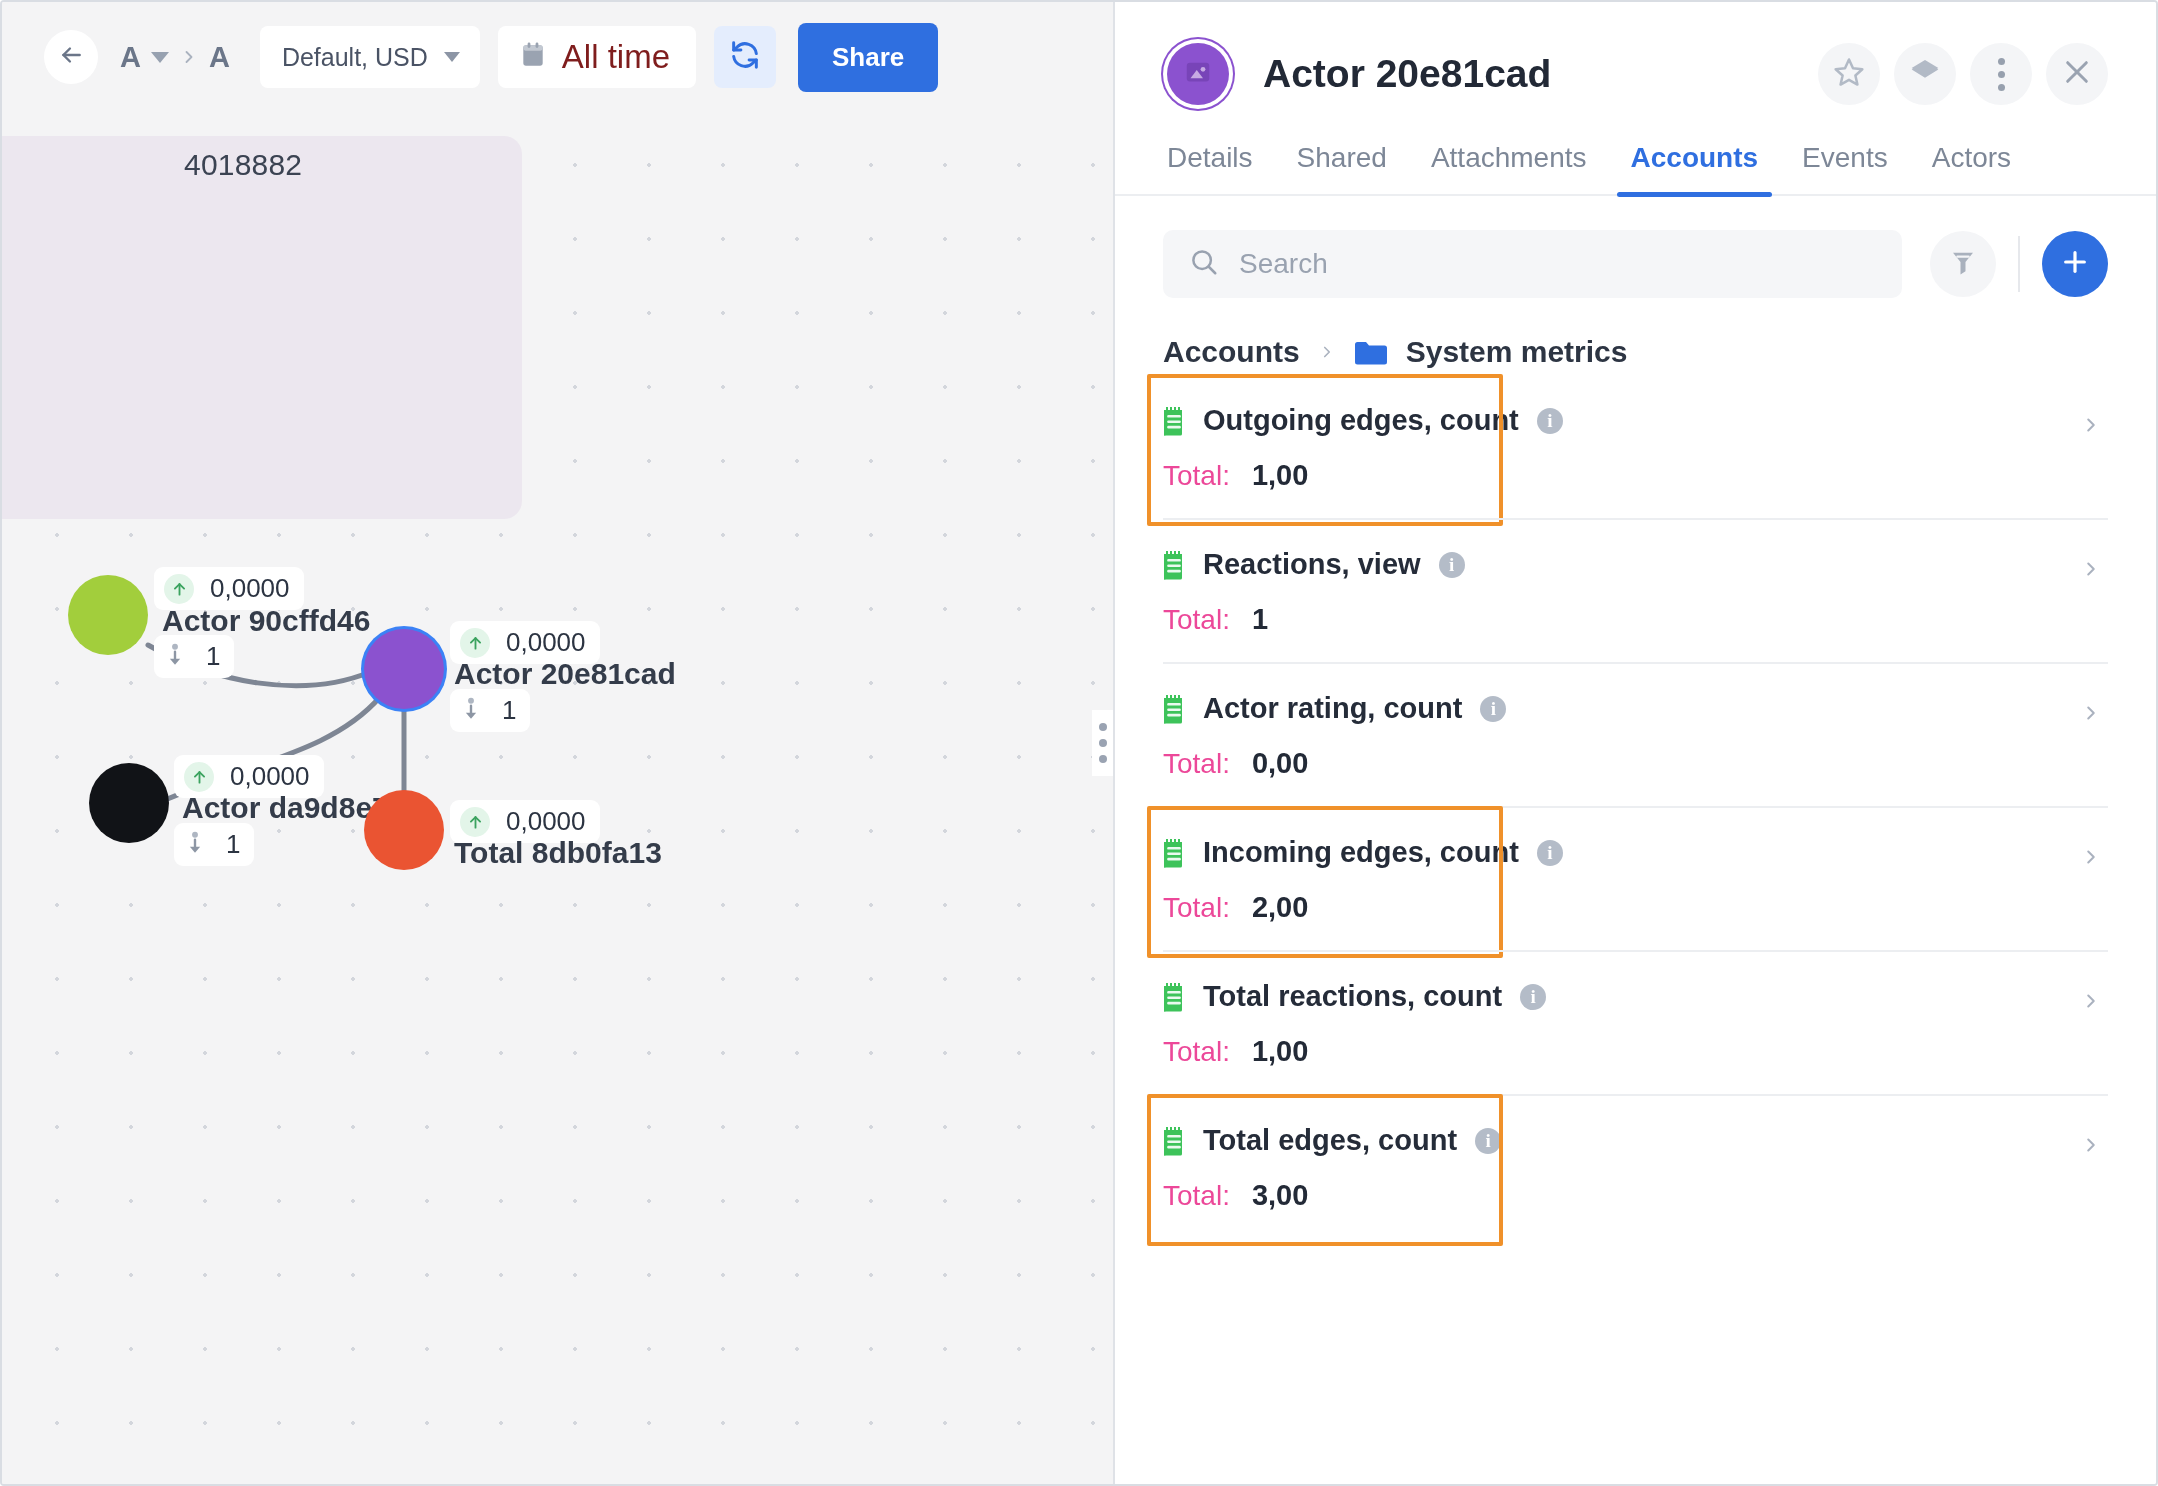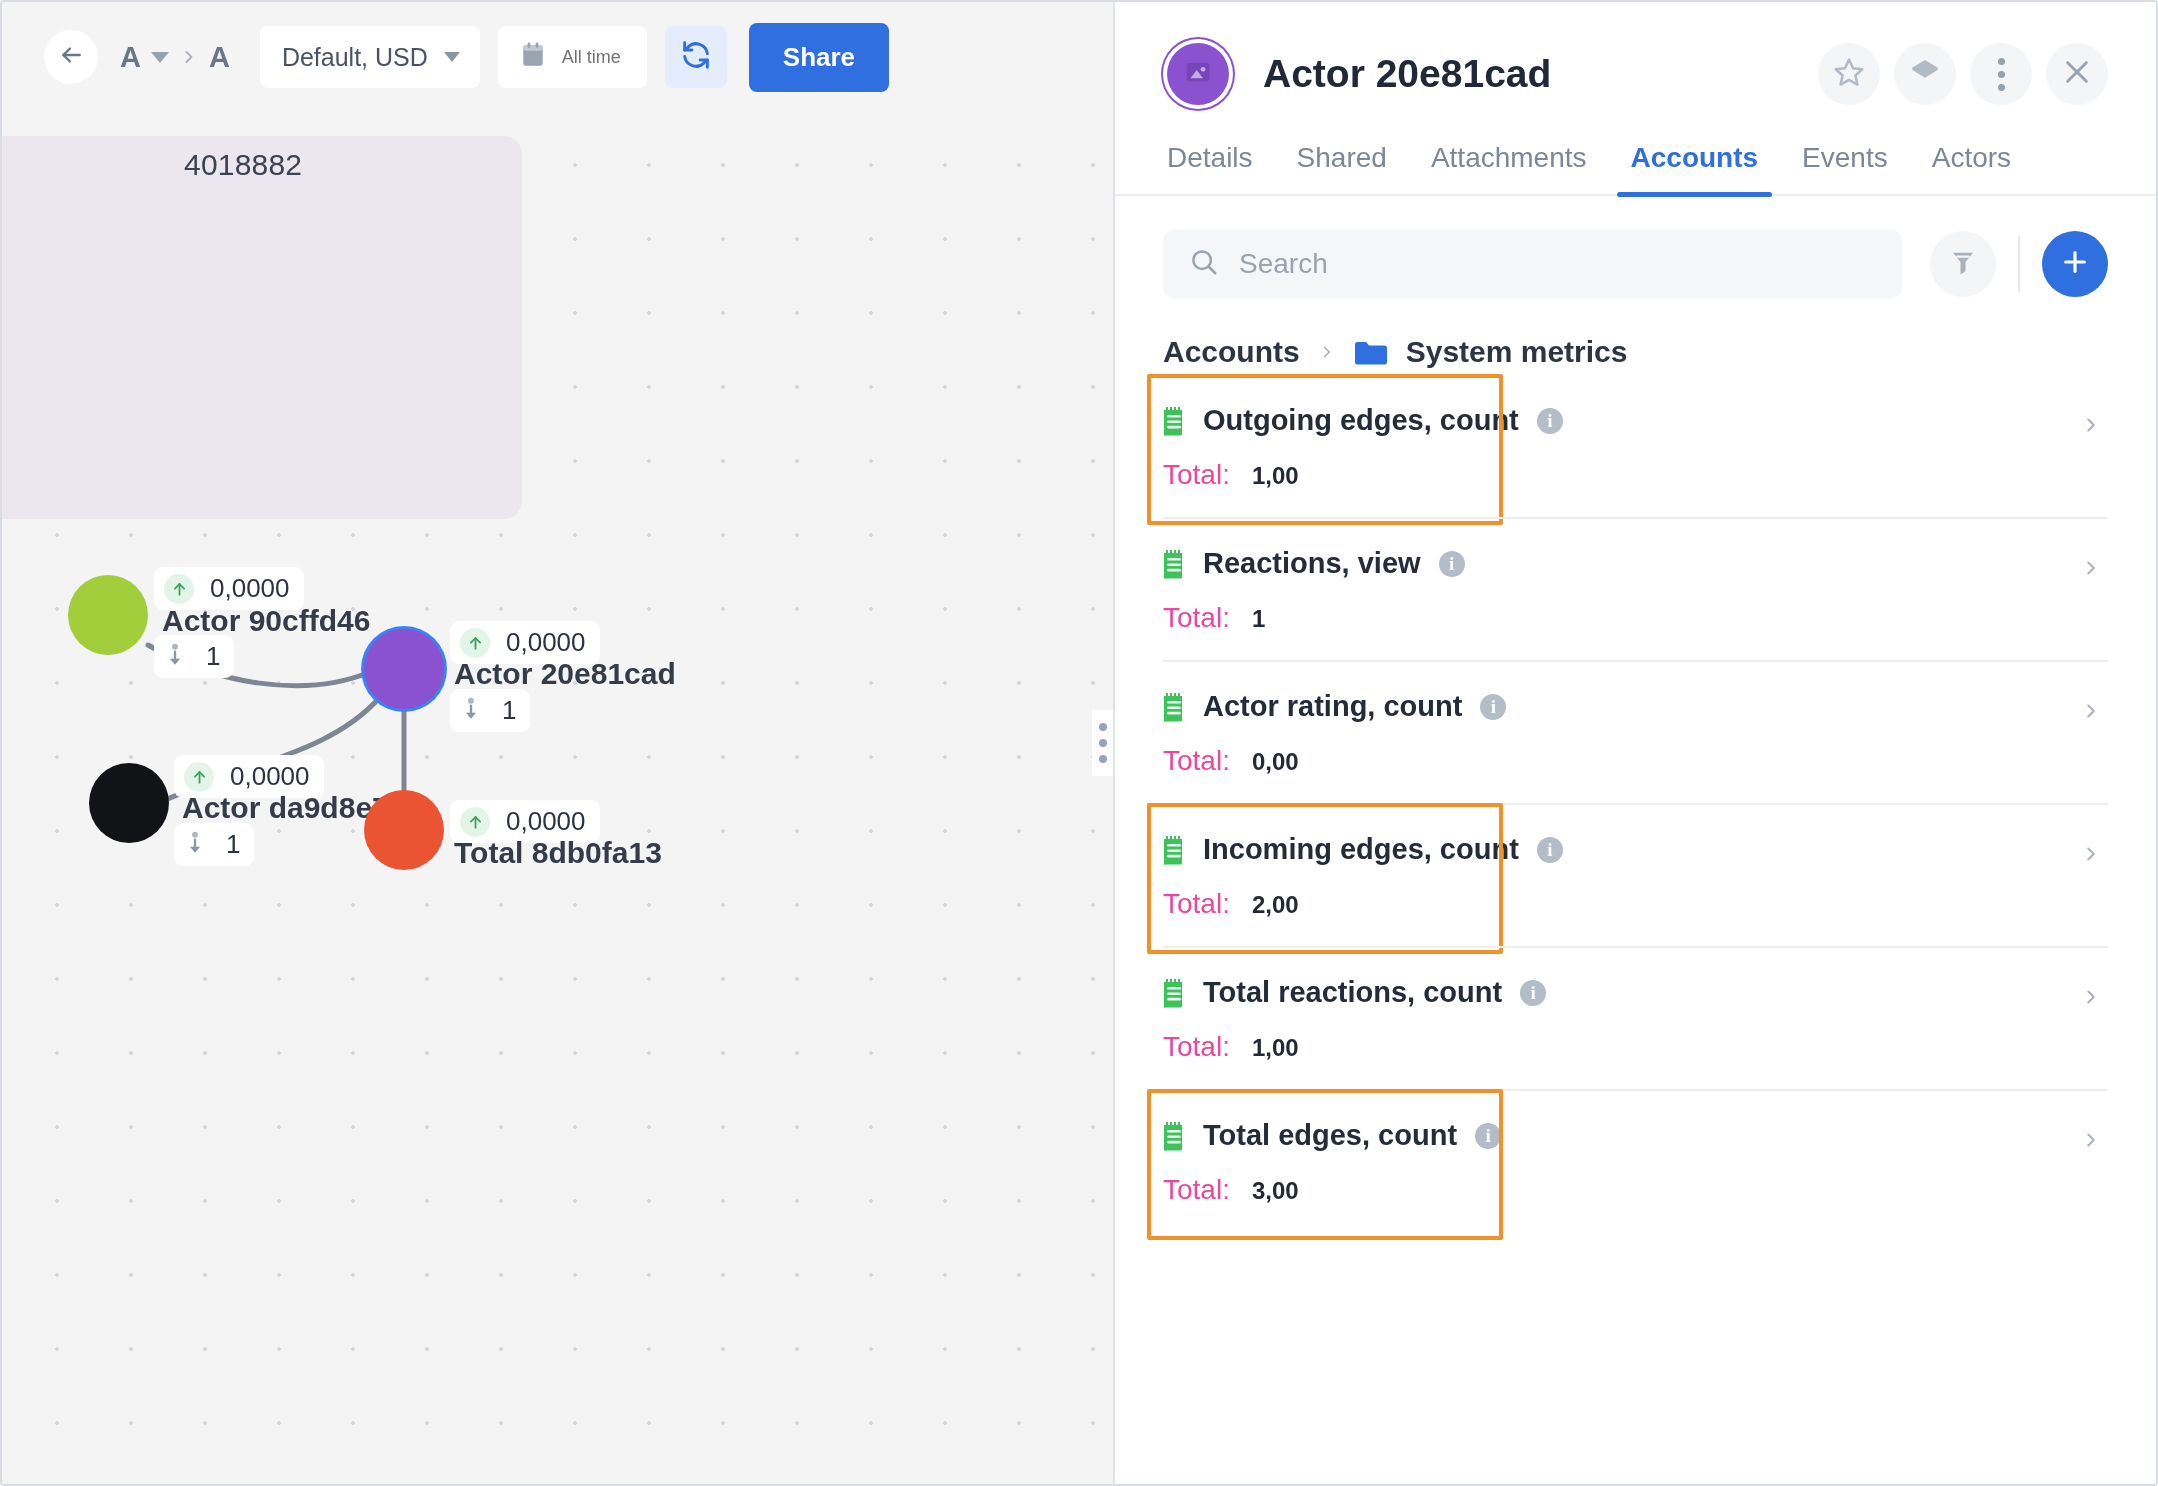--- a/index.html
+++ b/index.html
@@ -87,21 +87,21 @@
   .tb-time {
     margin-left: 18px;
     height: 62px;
     background: #ffffff;
     border-radius: 8px;
     display: flex; align-items: center;
     gap: 16px;
     padding: 0 26px 0 22px;
     cursor: pointer;
   }
-  .tb-time-label { font-size: 18px; color: #737373; white-space: nowrap; }
+  .tb-time-label { font-size: 33px; color: #7f1d1d; white-space: nowrap; }
   .tb-refresh {
     margin-left: 18px;
     width: 62px; height: 62px;
     background: #e4edfd;
     border-radius: 8px;
     display: flex; align-items: center; justify-content: center;
     cursor: pointer;
   }
   .tb-share {
     margin-left: 22px;
@@ -322,21 +322,21 @@
     display: flex; align-items: center; justify-content: center;
     font-family: "Liberation Serif", serif;
     flex: 0 0 auto;
   }
   .metric-bottom {
     display: flex; align-items: baseline;
     gap: 22px;
     margin-top: 22px;
   }
   .m-total-label { font-size: 28px; color: #ec4899; }
-  .m-total-val { font-size: 24px; font-weight: 700; color: #232a37; }
+  .m-total-val { font-size: 29px; font-weight: 700; color: #232a37; }
   .m-chevron {
     position: absolute;
     right: 6px; top: 34px;
   }
   .m-chevron svg { width: 22px; height: 30px; display: block; }
   .metric-row.hl::before {
     content: "";
     position: absolute;
     left: -16px; top: -2px;
     width: 348px;

